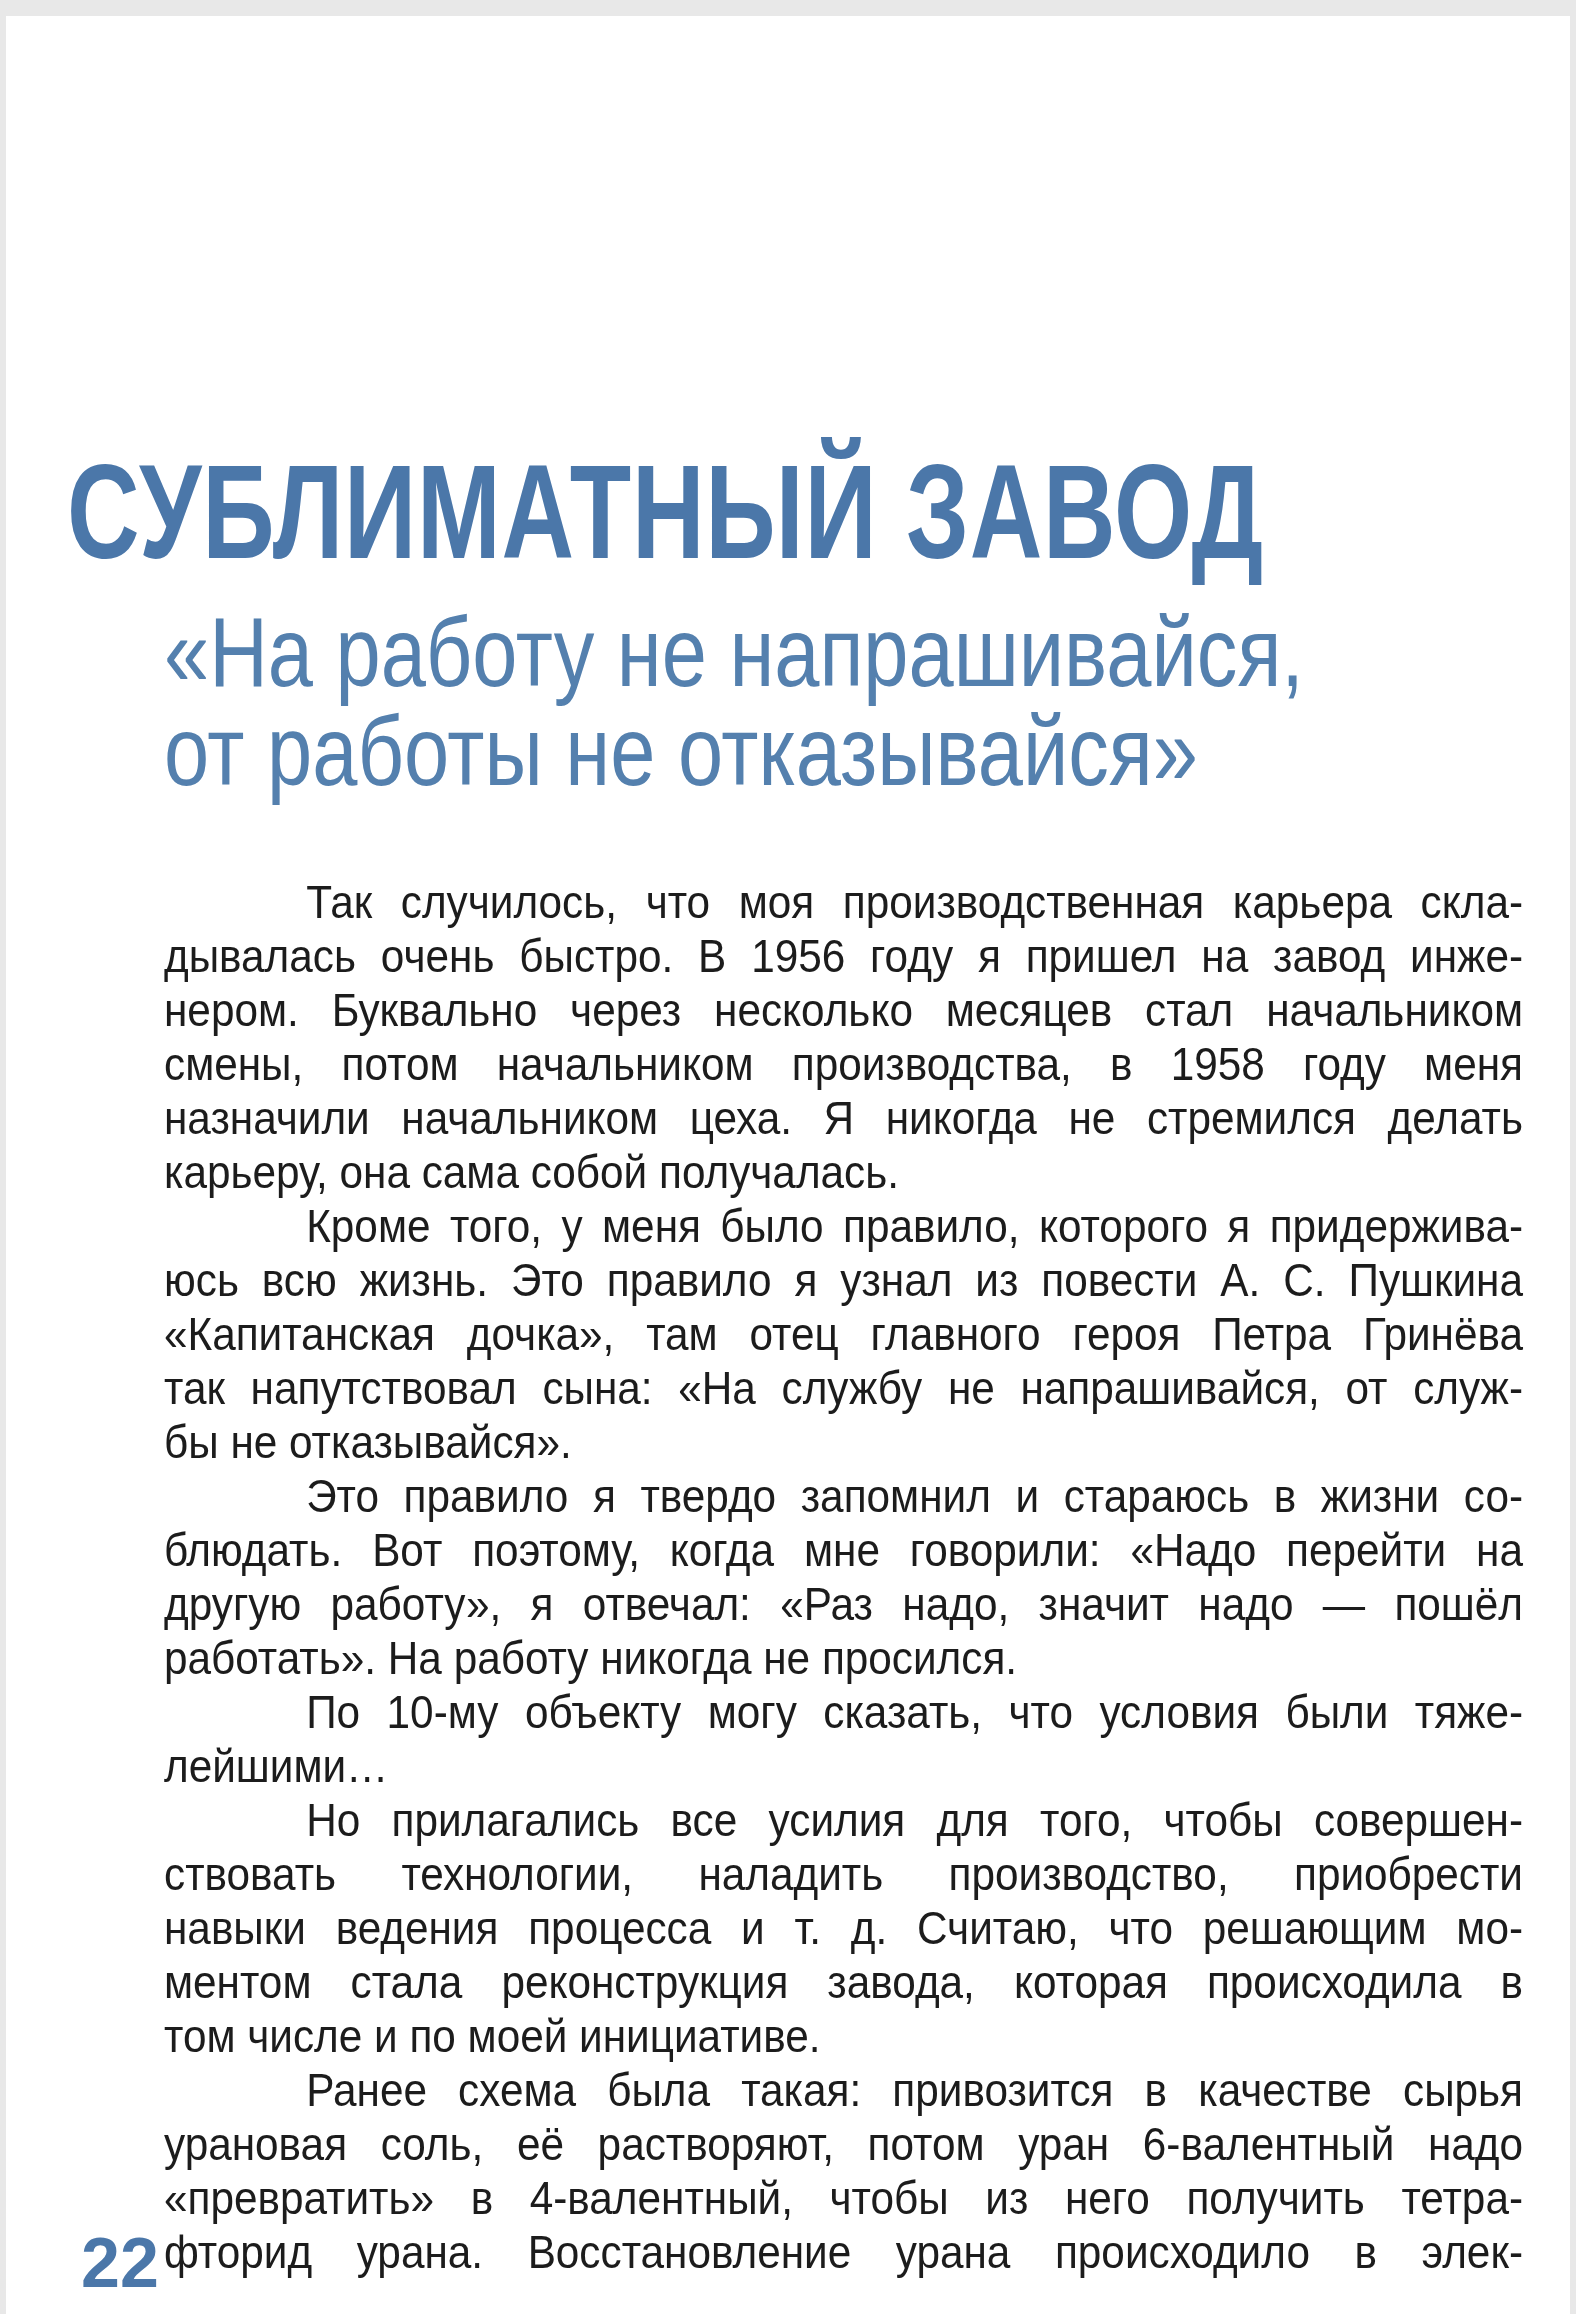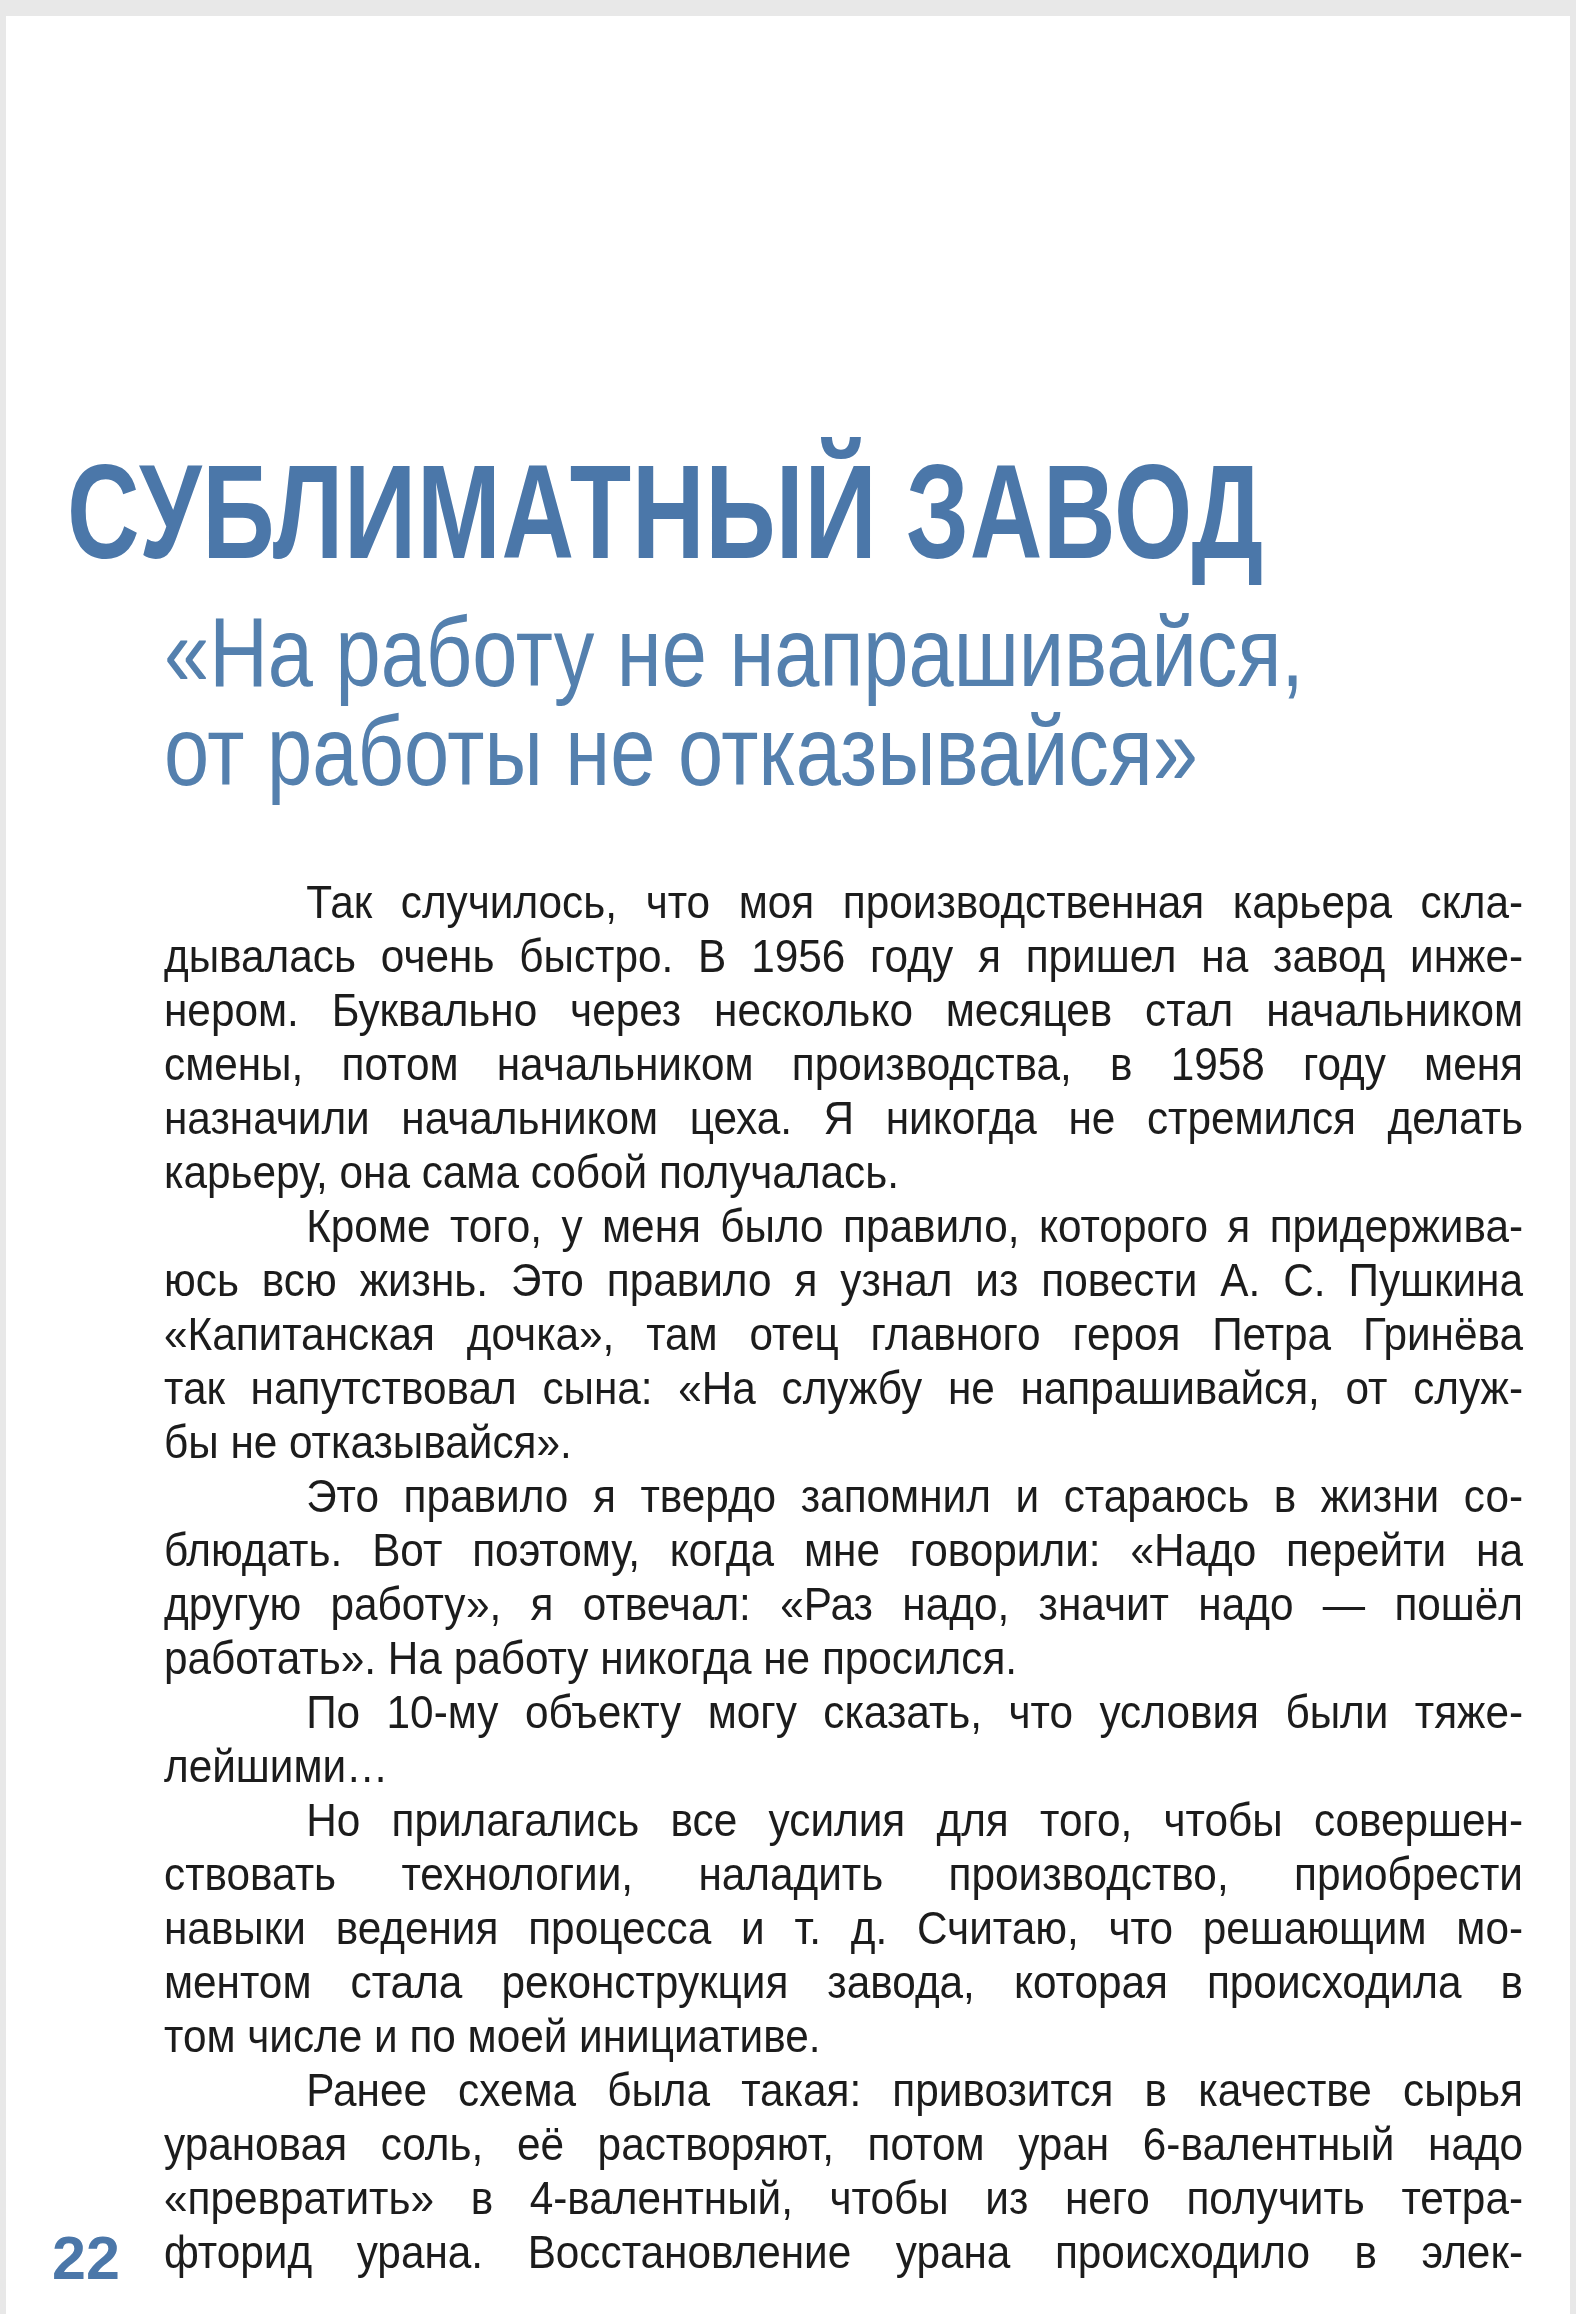--- a/index.html
+++ b/index.html
@@ -58,23 +58,23 @@
     text-justify: inter-word;
   }
   .line.first {
     padding-left: 158px;
   }
   .line.last {
     text-align-last: left;
   }
   .page-number {
     position: absolute;
-    left: 46px;
+    left: 75px;
     top: 2207px;
-    font-size: 61px;
+    font-size: 70px;
     font-weight: bold;
     color: var(--accent, #4b77a9);
   }
 </style>
 </head>
 <body>
 
 <div class="page" style="--accent: #4b77a9; --subtitle: #5480ae; --ink: #1c1c1c; --bg: #ffffff;">
 
   <h1 class="title">СУБЛИМАТНЫЙ ЗАВОД</h1>

